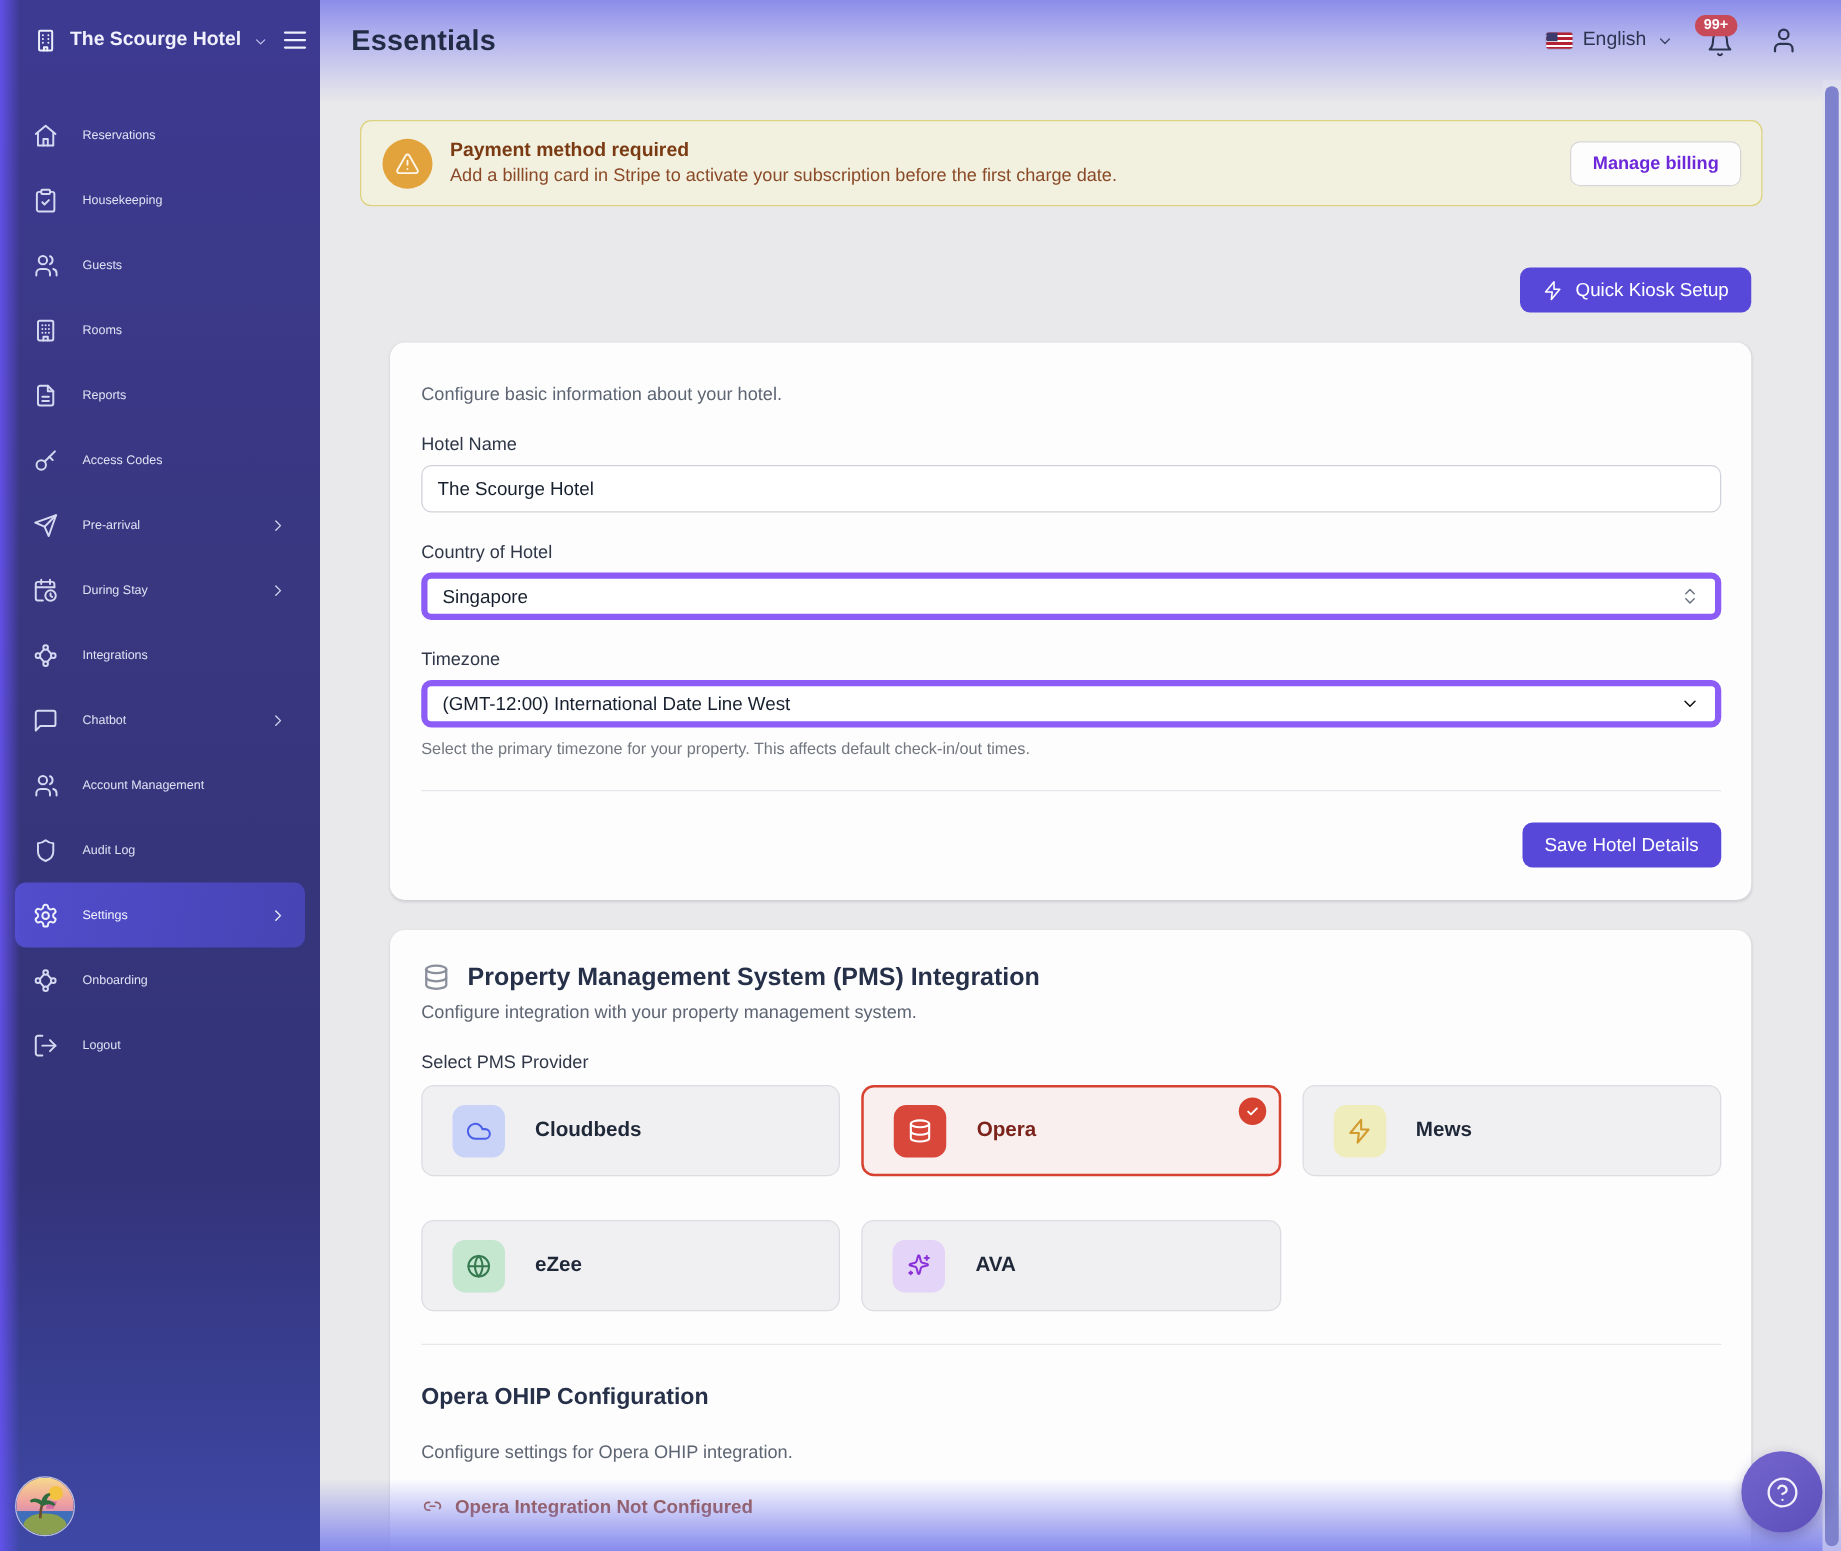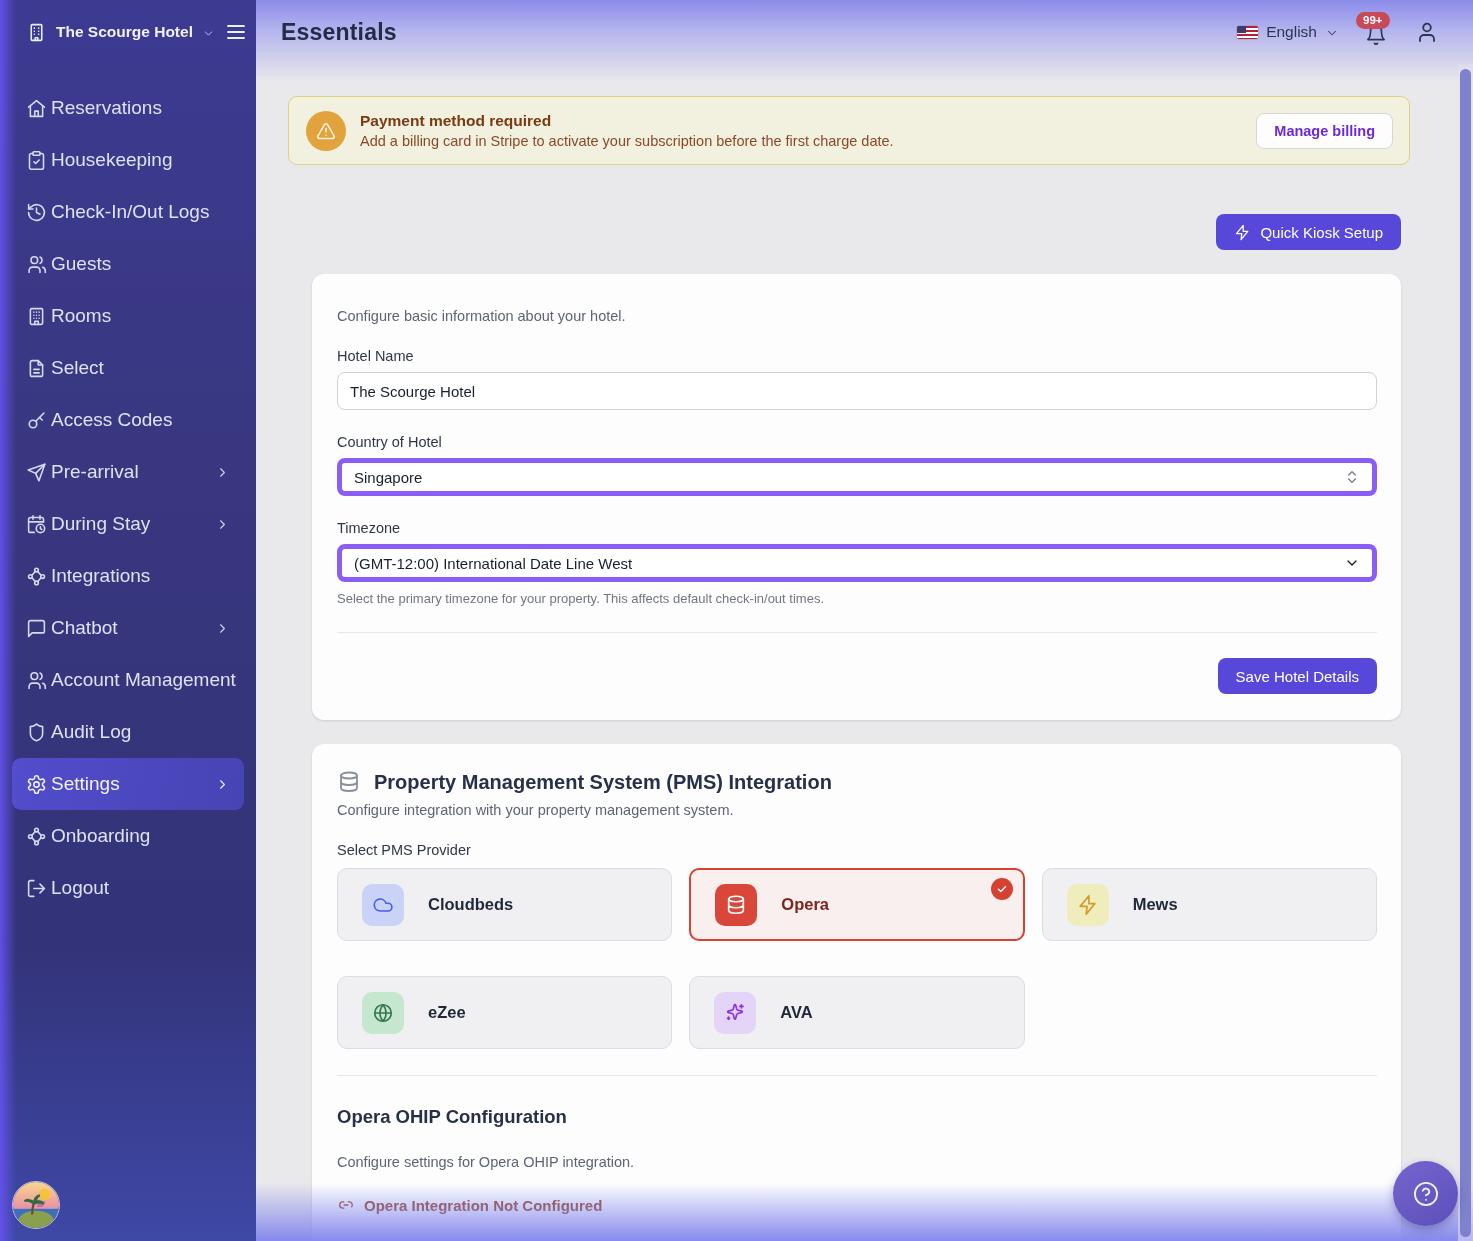--- a/index.html
+++ b/index.html
@@ -28,22 +28,22 @@
     height:64px; display:flex; align-items:center; padding:0 18px 0 26px; gap:9px;
     position:relative;
   }
   .sb-header .logo { width:21px; height:21px; color:#eceefc; }
   .sb-title { font-size:15.5px; font-weight:bold; color:#f0f1fc; white-space:nowrap; }
   .sb-caret { width:13px; height:13px; color:#c0c3ea; margin-top:3px; }
   .sb-burger { margin-left:auto; width:24px; height:24px; color:#eceefc; cursor:pointer; background:none; border:none; }
   .sb-nav { padding-top:18px; }
   .nav-item {
     height:52px; margin:0 12px; padding:0 14px; border-radius:9px;
-    display:flex; align-items:center; gap:4px; cursor:pointer;
-    font-size:19px; color:#dfe1f4;
+    display:flex; align-items:center; gap:19px; cursor:pointer;
+    font-size:10px; color:#dfe1f4;
   }
   .nav-item .ic { width:21px; height:21px; color:#d6d9f2; }
   .nav-item .lbl { flex:1; white-space:nowrap; }
   .nav-item .chev { width:15px; height:15px; color:#cfd2ee; }
   .nav-item.active { background:linear-gradient(100deg,#514dcc,#4744b4); color:#f2f3fd;justify-content:space-between; }
   .nav-item.active .ic { color:#eef0fb; }
   .sb-avatar {
     position:absolute; left:12px; bottom:12px; width:48px; height:48px; border-radius:50%;
     overflow:hidden; border:1.5px solid rgba(220,220,240,.8); cursor:pointer;
   }
@@ -207,30 +207,20 @@
             <rect x="8" y="2" width="8" height="4" rx="1"></rect>
             <path d="M16 4h2a2 2 0 0 1 2 2v14a2 2 0 0 1-2 2H6a2 2 0 0 1-2-2V6a2 2 0 0 1 2-2h2"></path>
             <path d="m9 13.5 2 2 4-4"></path>
           </svg>
         </span>
         <span class="lbl">Housekeeping</span>
       </div>
       <div class="nav-item">
         <span class="ic">
           <svg viewBox="0 0 24 24">
-            <path d="M3 12a9 9 0 1 0 2.64-6.36L3 8"></path>
-            <path d="M3 3v5h5"></path>
-            <path d="M12 7v5l4 2"></path>
-          </svg>
-        </span>
-        <span class="lbl">Check-In/Out Logs</span>
-      </div>
-      <div class="nav-item">
-        <span class="ic">
-          <svg viewBox="0 0 24 24">
             <circle cx="9.5" cy="7" r="3.8"></circle>
             <path d="M16 21v-2a4 4 0 0 0-4-4H7.5a4 4 0 0 0-4 4v2"></path>
             <path d="M22 21v-2a4 4 0 0 0-3-3.87"></path>
             <path d="M16 3.4a4 4 0 0 1 0 7.3"></path>
           </svg>
         </span>
         <span class="lbl">Guests</span>
       </div>
       <div class="nav-item">
         <span class="ic">
@@ -243,21 +233,21 @@
         <span class="lbl">Rooms</span>
       </div>
       <div class="nav-item">
         <span class="ic">
           <svg viewBox="0 0 24 24">
             <path d="M14 3H7a2 2 0 0 0-2 2v14a2 2 0 0 0 2 2h10a2 2 0 0 0 2-2V8z"></path>
             <path d="M14 3v5h5"></path>
             <path d="M9 13h6M9 17h6"></path>
           </svg>
         </span>
-        <span class="lbl">Select</span>
+        <span class="lbl">Reports</span>
       </div>
       <div class="nav-item">
         <span class="ic">
           <svg viewBox="0 0 24 24">
             <circle cx="8" cy="16" r="4.3"></circle>
             <path d="m11.2 12.8 9.3-9.3"></path>
             <path d="m15.5 8.5 3 3"></path>
           </svg>
         </span>
         <span class="lbl">Access Codes</span>

